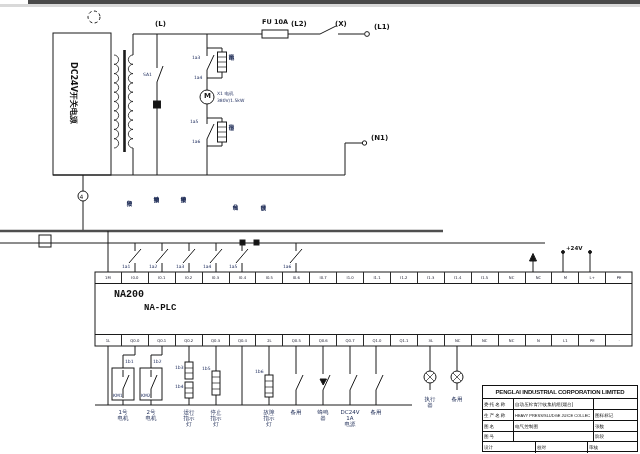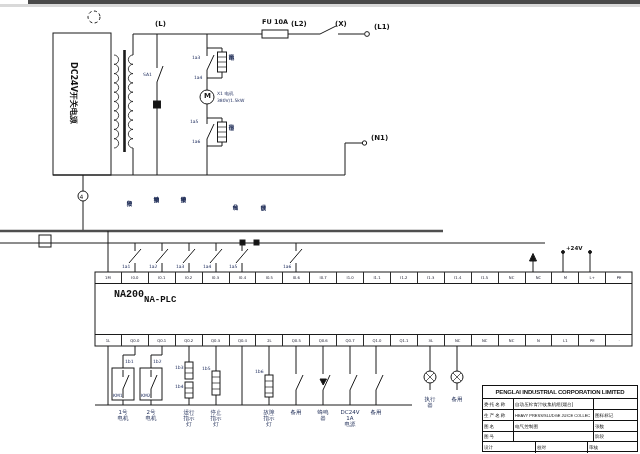--- a/index.html
+++ b/index.html
@@ -224,21 +224,21 @@
       <span>3L</span>
       <span>NC</span>
       <span>NC</span>
       <span>NC</span>
       <span>N</span>
       <span>L1</span>
       <span>PE</span>
       <span>·</span>
     </div>
   <div class="plc-txt" style="left:114px;top:289px;font-size:10px;font-weight:bold;">NA200</div>
-  <div class="plc-txt" style="left:144px;top:295px;font-size:9px;font-weight:bold;">NA-PLC</div>
+  <div class="plc-txt" style="left:144px;top:303px;font-size:9px;font-weight:bold;">NA-PLC</div>
 
   <div class="t tiny" style="left:125px;top:359px;">1b1</div>
   <div class="t tiny" style="left:153px;top:359px;">1b2</div>
   <div class="t tiny" style="left:175px;top:365px;">1b3</div>
   <div class="t tiny" style="left:175px;top:384px;">1b4</div>
   <div class="t tiny" style="left:202px;top:366px;">1b5</div>
   <div class="t tiny" style="left:255px;top:369px;">1b6</div>
   <div class="t tiny" style="left:113px;top:393px;">KM1</div>
   <div class="t tiny" style="left:141px;top:393px;">KM2</div>
 

